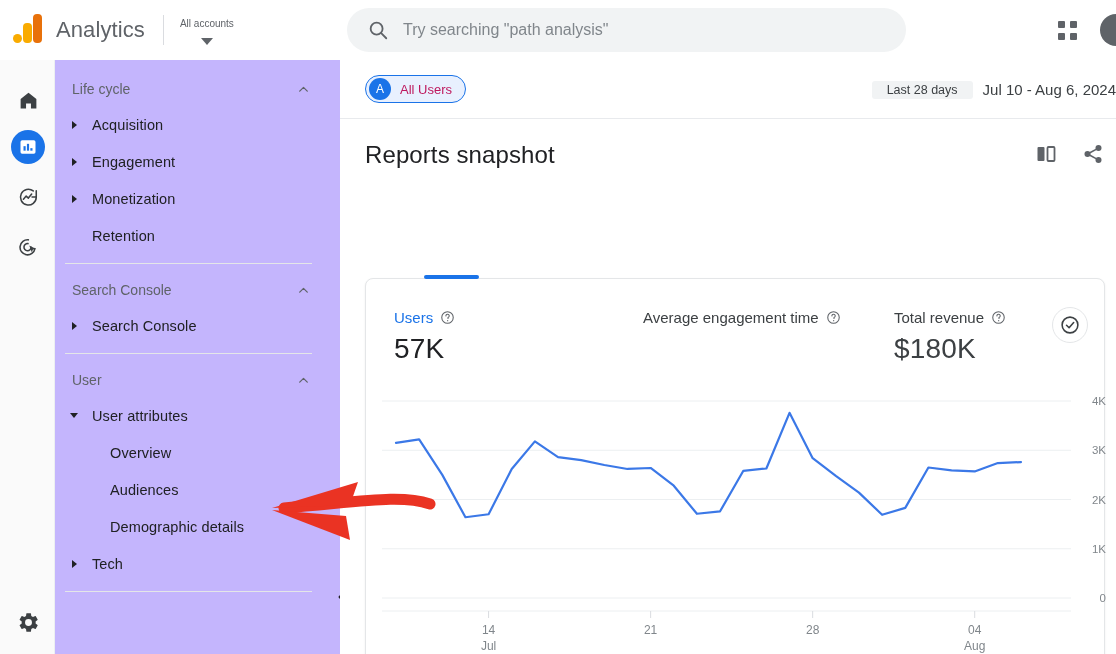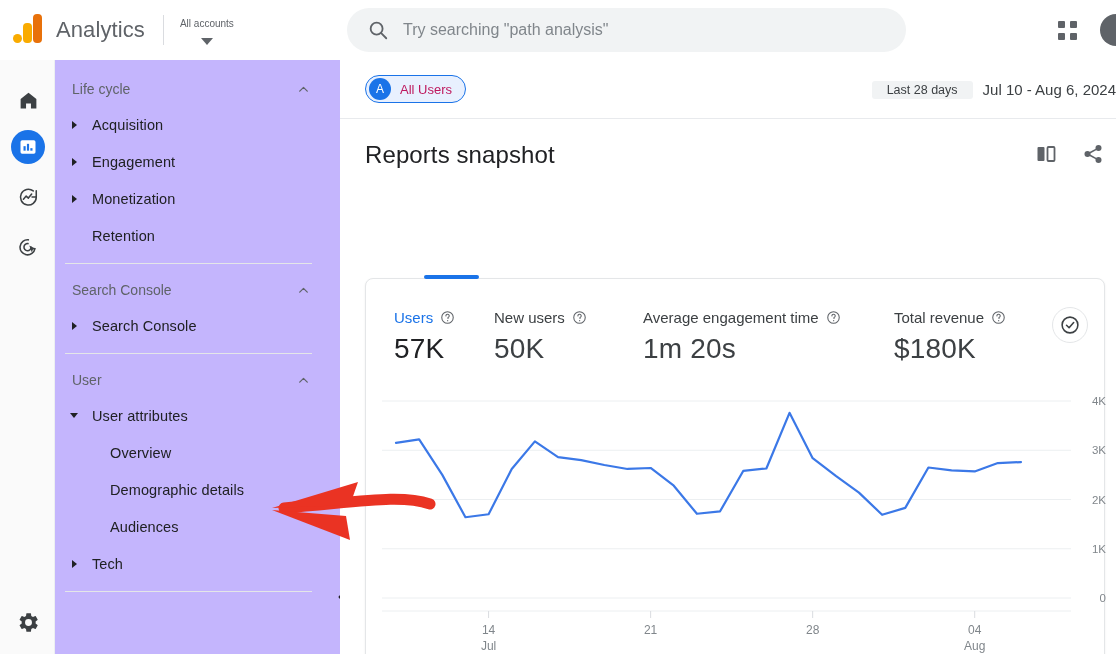--- a/index.html
+++ b/index.html
@@ -297,24 +297,24 @@
     <div class="nav-item">
       <span class="nav-arrow">
           <i class="tri-down"></i>
         </span>
       <span class="nav-label">User attributes</span>
     </div>
     <div class="nav-item child">
       <span class="nav-label">Overview</span>
     </div>
     <div class="nav-item child">
+      <span class="nav-label">Audiences</span>
+    </div>
+    <div class="nav-item child">
       <span class="nav-label">Demographic details</span>
-    </div>
-    <div class="nav-item child">
-      <span class="nav-label">Audiences</span>
     </div>
     <div class="nav-item">
       <span class="nav-arrow">
           <i class="tri-right"></i>
         </span>
       <span class="nav-label">Tech</span>
     </div>
 
     <div class="nav-sep"></div>
 
@@ -368,42 +368,30 @@
             <span>Users</span>
             <svg class="q-ico" viewBox="0 0 24 24" fill="none" stroke="currentColor" stroke-width="1.7">
                 <circle cx="12" cy="12" r="9.2"></circle>
                 <path d="M9.4 9.4a2.7 2.7 0 1 1 3.4 2.7v1.6" stroke-linecap="round"></path>
                 <circle cx="12.2" cy="17" r="1" fill="currentColor" stroke="none"></circle>
               </svg>
           </div>
           <div class="m-val">57K</div>
         </div>
 
-        <div class="metric m2">
-          <div class="m-head">
-            <span>New users</span>
-            <svg class="q-ico" viewBox="0 0 24 24" fill="none" stroke="currentColor" stroke-width="1.7">
-                <circle cx="12" cy="12" r="9.2"></circle>
-                <path d="M9.4 9.4a2.7 2.7 0 1 1 3.4 2.7v1.6" stroke-linecap="round"></path>
-                <circle cx="12.2" cy="17" r="1" fill="currentColor" stroke="none"></circle>
-              </svg>
-          </div>
-          <div class="m-val">50K</div>
-        </div>
 
         <div class="metric m3">
           <div class="m-head">
             <span>Average engagement time</span>
             <svg class="q-ico" viewBox="0 0 24 24" fill="none" stroke="currentColor" stroke-width="1.7">
                 <circle cx="12" cy="12" r="9.2"></circle>
                 <path d="M9.4 9.4a2.7 2.7 0 1 1 3.4 2.7v1.6" stroke-linecap="round"></path>
                 <circle cx="12.2" cy="17" r="1" fill="currentColor" stroke="none"></circle>
               </svg>
           </div>
-          <div class="m-val">1m 20s</div>
         </div>
 
         <div class="metric m4">
           <div class="m-head">
             <span>Total revenue</span>
             <svg class="q-ico" viewBox="0 0 24 24" fill="none" stroke="currentColor" stroke-width="1.7">
                 <circle cx="12" cy="12" r="9.2"></circle>
                 <path d="M9.4 9.4a2.7 2.7 0 1 1 3.4 2.7v1.6" stroke-linecap="round"></path>
                 <circle cx="12.2" cy="17" r="1" fill="currentColor" stroke="none"></circle>
               </svg>

